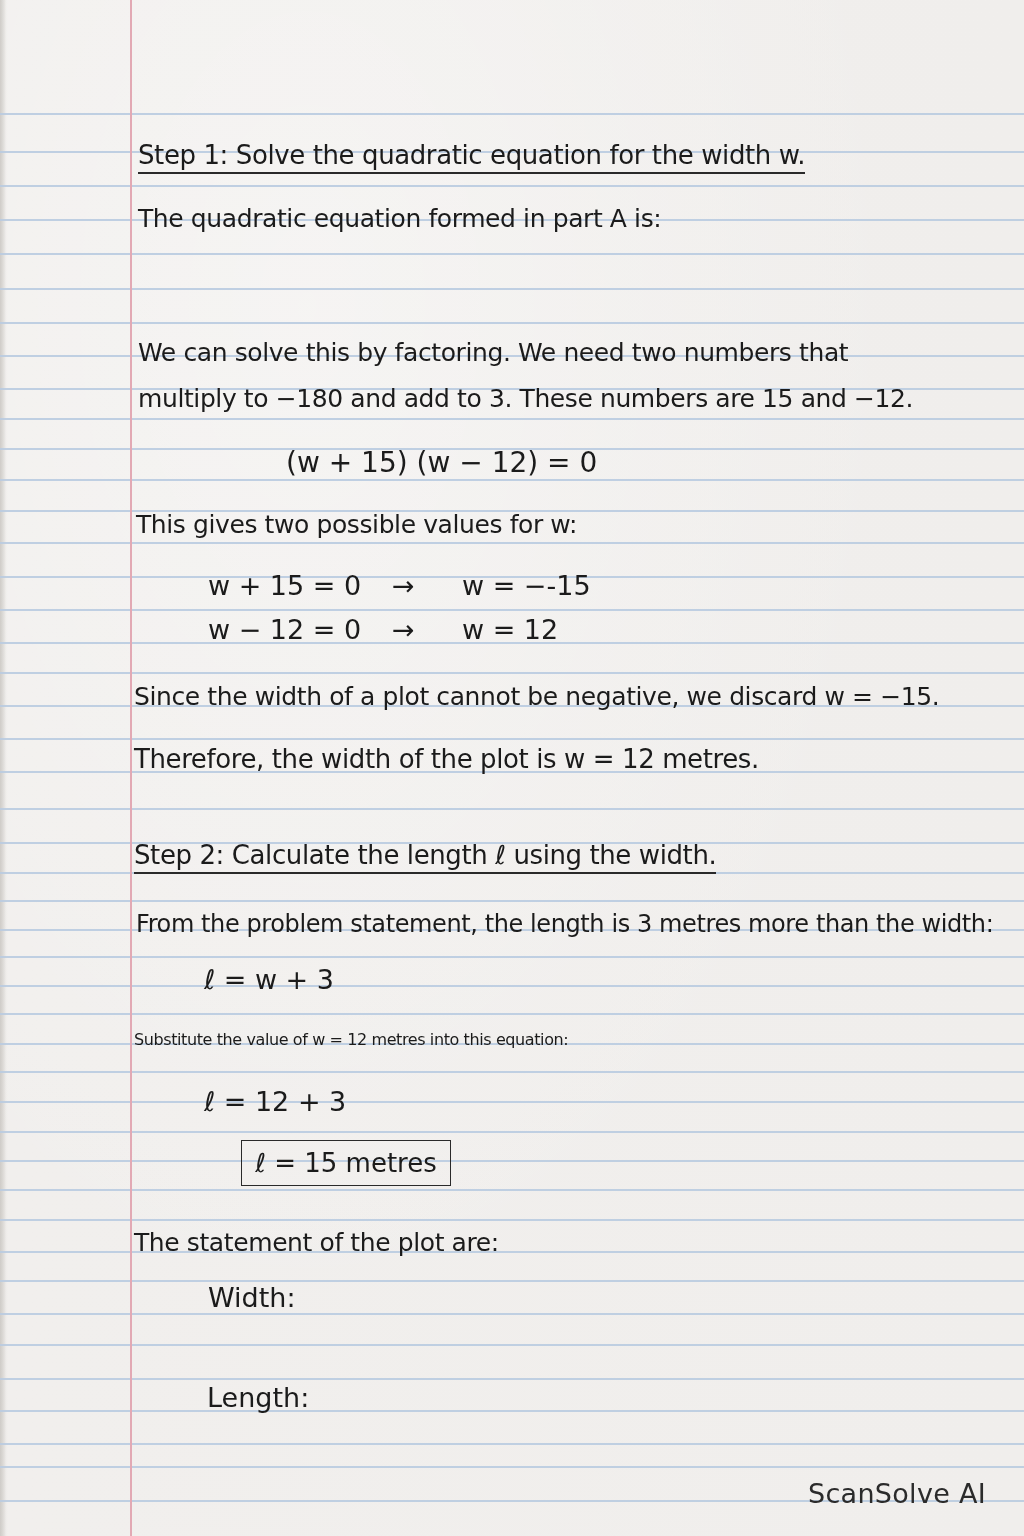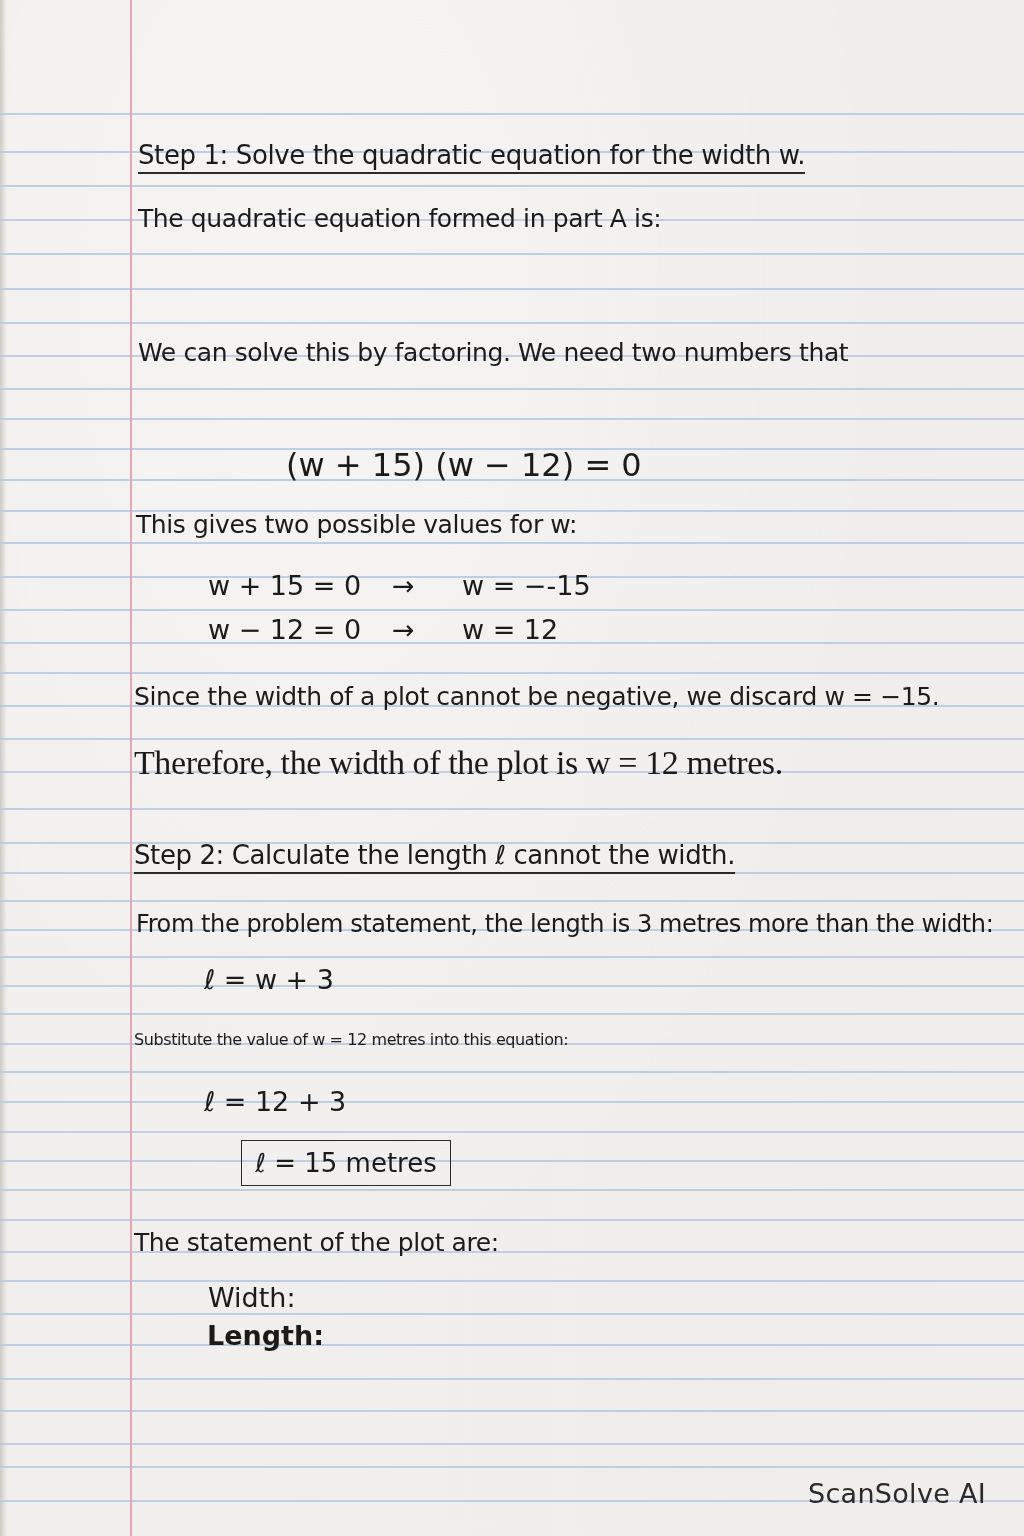--- a/index.html
+++ b/index.html
@@ -102,49 +102,50 @@
   <div class="rule" style="top:1500px"></div>
 
   <div class="margin-line"></div>
 
   <div class="t heading" style="left:138px; top:142px; font-size:26px;">Step 1: Solve the quadratic equation for the width w.</div>
 
   <div class="t" style="left:138px; top:206px;">The quadratic equation formed in part A is:</div>
 
 
   <div class="t" style="left:138px; top:340px;">We can solve this by factoring. We need two numbers that</div>
+  <div class="t" style="left:138px; top:386px;">multiply to −180 and add to 3. These numbers are 15 and −12.</div>
 
-  <div class="t eq" style="left:286px; top:449px; font-size:32px;">(w + 15) (w − 12) = 0</div>
+  <div class="t eq" style="left:286px; top:449px; font-size:28px;">(w + 15) (w − 12) = 0</div>
 
   <div class="t" style="left:136px; top:512px;">This gives two possible values for w:</div>
 
   <div class="t eq" style="left:208px; top:572px;">w + 15 = 0</div>
   <div class="t eq" style="left:392px; top:572px;">→</div>
   <div class="t eq" style="left:462px; top:572px;">w = −-15</div>
 
   <div class="t eq" style="left:208px; top:616px;">w − 12 = 0</div>
   <div class="t eq" style="left:392px; top:616px;">→</div>
   <div class="t eq" style="left:462px; top:616px;">w = 12</div>
 
   <div class="t" style="left:134px; top:684px;">Since the width of a plot cannot be negative, we discard w = −15.</div>
 
-  <div class="t" style="left:134px; top:746px; font-size:34px;font-family:Liberation Serif, serif;">Therefore, the width of the plot is w = 12 metres.</div>
+  <div class="t" style="left:134px; top:746px; font-size:26px;">Therefore, the width of the plot is w = 12 metres.</div>
 
-  <div class="t heading" style="left:134px; top:842px; font-size:26px;">Step 2: Calculate the length ℓ cannot the width.</div>
+  <div class="t heading" style="left:134px; top:842px; font-size:26px;">Step 2: Calculate the length ℓ using the width.</div>
 
   <div class="t" style="left:136px; top:912px; font-size:24px;">From the problem statement, the length is 3 metres more than the width:</div>
 
   <div class="t eq" style="left:204px; top:966px;">ℓ = w + 3</div>
 
   <div class="t" style="left:134px; top:1032px; font-size:16px;">Substitute the value of w = 12 metres into this equation:</div>
 
   <div class="t eq" style="left:204px; top:1088px;">ℓ = 12 + 3</div>
 
   <div class="box" style="left:193px; top:1140px; width:208px; height:44px;margin-left:48px;">ℓ = 15 metres</div>
 
   <div class="t" style="left:134px; top:1230px; font-size:25px;">The statement of the plot are:</div>
 
   <div class="t eq" style="left:208px; top:1284px;">Width:</div>
 
-  <div class="t eq" style="left:207px; top:1322px;font-weight:bold;">Length:</div>
+  <div class="t eq" style="left:207px; top:1384px;">Length:</div>
 
   <div class="watermark">ScanSolve AI</div>
 </div>
 
 </body></html>

